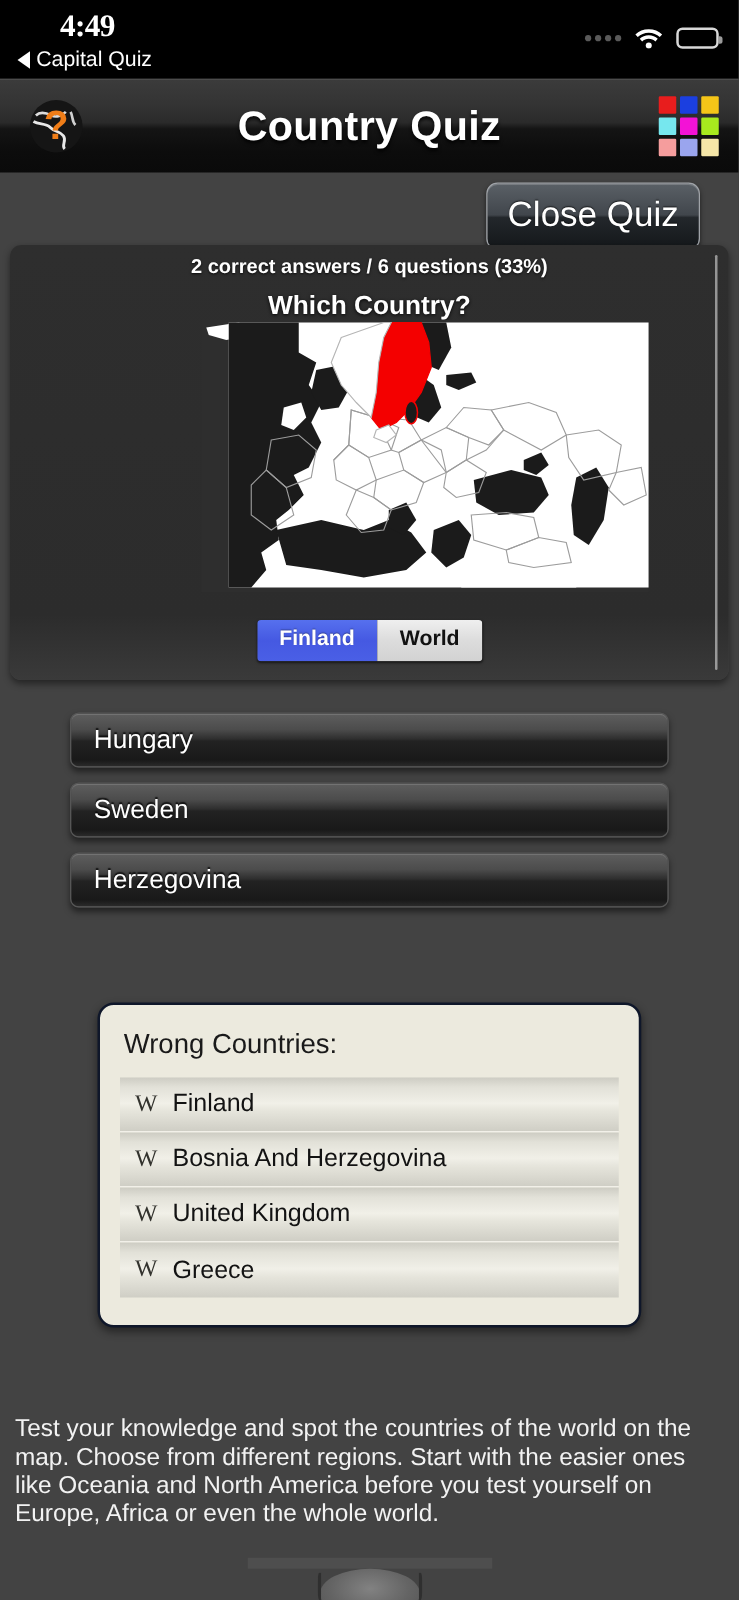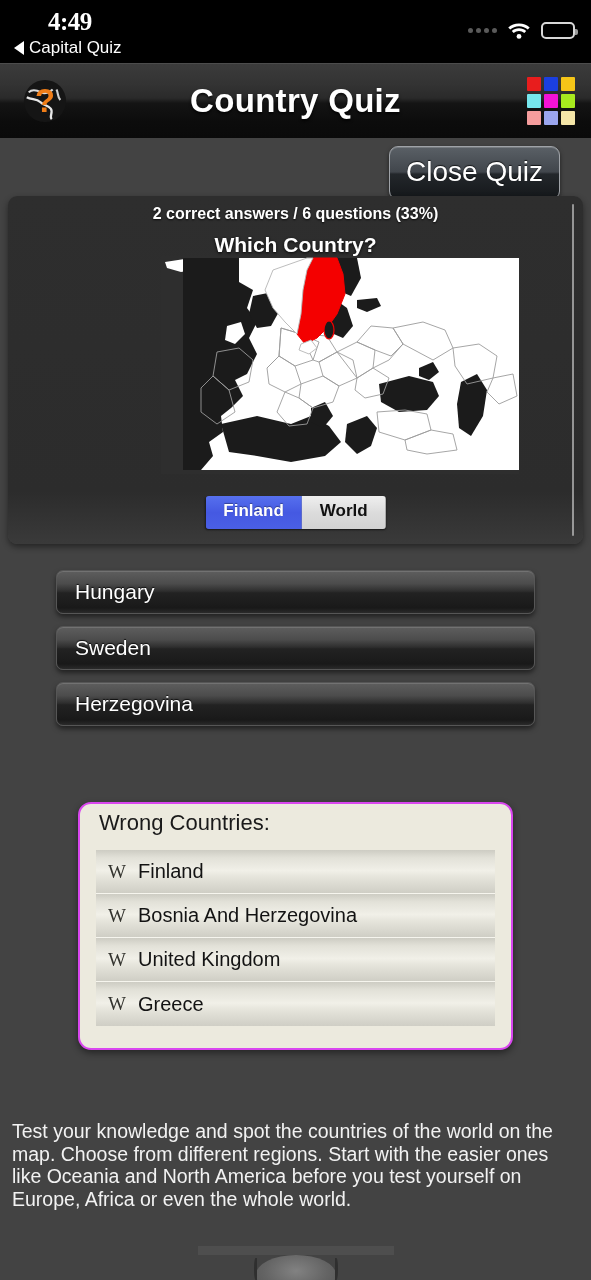--- a/index.html
+++ b/index.html
@@ -246,23 +246,23 @@
     color: #fff;
     font-size: 21px;
     padding-left: 18px;
     text-shadow: 0 -1px 1px rgba(0,0,0,.8);
   }
 
   
   .wrong-panel {
     margin: 76px 78px 0 78px;
     background: #eceade;
-    border: 2px solid #d946ef;
+    border: 2px solid #0f172a;
     border-radius: 13px;
-    padding: 6px 16px 22px 16px;
+    padding: 18px 16px 22px 16px;
     box-shadow: 0 3px 7px rgba(0,0,0,.45);
   }
   .wrong-title {
     color: #1a1a1a;
     font-size: 22px;
     padding: 0 0 14px 3px;
   }
   .wrong-list { display: flex; flex-direction: column; }
   .wrong-row {
     height: 44px;

